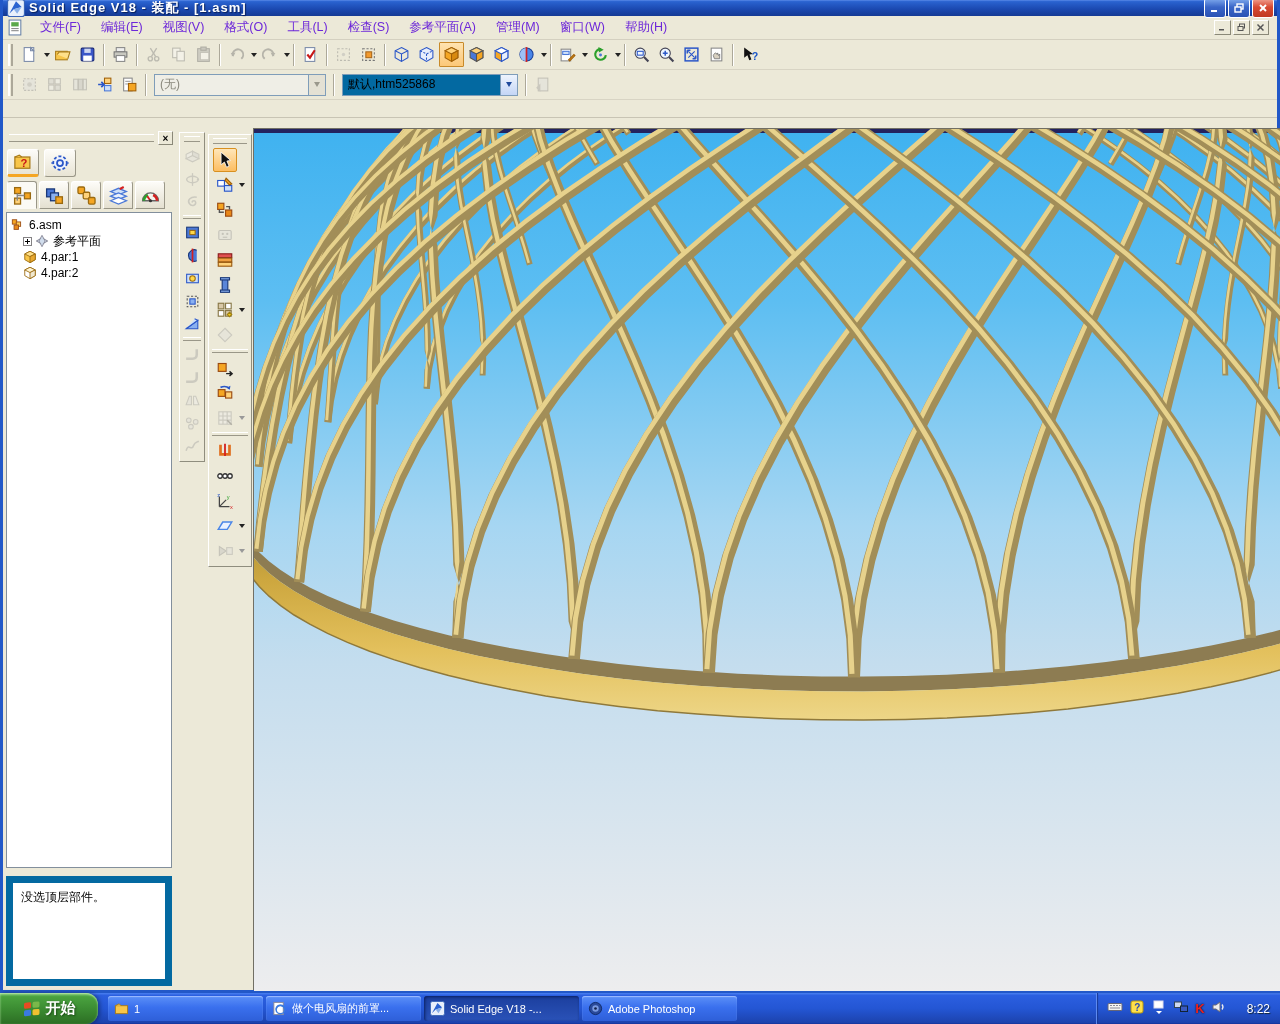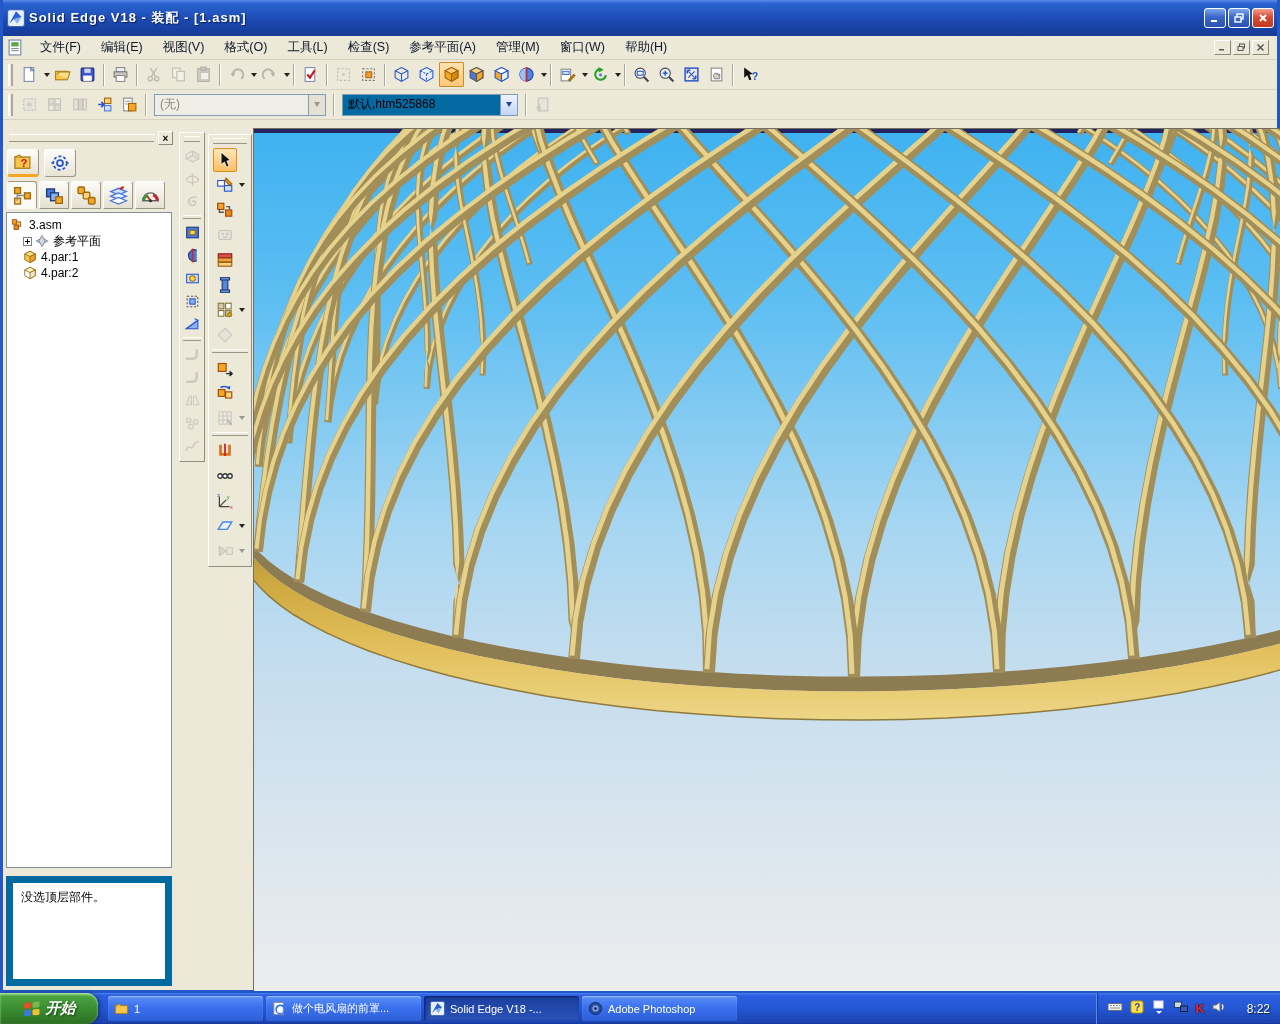--- a/index.html
+++ b/index.html
@@ -1,30 +1,30 @@
 <!DOCTYPE html>
 <html><head>
 <meta charset="utf-8">
 <style>
   * { margin:0; padding:0; box-sizing:border-box; }
   html,body { width:1280px; height:1024px; overflow:hidden; font-family:"Liberation Sans",sans-serif; background:#ece9d8; }
   .app { position:absolute; left:0; top:0; width:1280px; height:993px; border-left:3px solid #2258c8; border-right:3px solid #2258c8; border-bottom:3px solid #2258c8; background:#ece9d8; }
 
   
-  .titlebar { height:36px; background:linear-gradient(180deg,#5a8ae8 0%,#2a63d0 10%,#1c4ab2 55%,#153a94 100%); display:flex; align-items:center; padding:0 3px; }
+  .titlebar { height:16px; background:linear-gradient(180deg,#5a8ae8 0%,#2a63d0 10%,#1c4ab2 55%,#153a94 100%); display:flex; align-items:center; padding:0 3px; }
   .titlebar .appico { width:18px; height:18px; margin:0 4px 0 1px; }
   .titlebar .title { color:#fff; font-weight:bold; font-size:13px; letter-spacing:1px; text-shadow:1px 1px 1px #08205a; flex:1; white-space:nowrap; overflow:hidden; }
   .winbtn { width:22px; height:20px; margin-left:2px; border:1px solid #fff; border-radius:3px; display:flex; align-items:center; justify-content:center; background:linear-gradient(180deg,#7da8ec,#3a66c8 45%,#2a52b4); }
   .winbtn svg { width:12px; height:12px; }
   .winbtn.close { background:linear-gradient(180deg,#f0a090,#d84a32 45%,#c03a22); }
 
   
   .menubar { height:24px; background:#ece9d8; border-bottom:1px solid #d4d0c0; display:flex; align-items:center; padding:0 4px; }
   .menubar .docico { width:17px; height:17px; margin-right:6px; }
-  .menu-item { font-size:12.5px; color:#0f172a; padding:3px 10px; white-space:nowrap; }
+  .menu-item { font-size:12.5px; color:#6d28d9; padding:3px 10px; white-space:nowrap; }
   .mdi-ctrls { margin-left:auto; display:flex; gap:2px; padding-right:4px; }
   .mdi-btn { width:17px; height:15px; background:#ece9d8; border:1px solid; border-color:#fff #8a8878 #8a8878 #fff; display:flex; align-items:center; justify-content:center; }
   .mdi-btn svg { width:9px; height:9px; }
 
   
   .toolbar { height:30px; background:#ece9d8; display:flex; align-items:center; padding:0 4px; border-bottom:1px solid #d8d4c4; }
   .tb-grip { width:5px; height:22px; border-left:2px solid #fff; border-right:2px solid #aca899; margin:0 4px 0 1px; }
   .tbtn { width:25px; height:25px; display:flex; align-items:center; justify-content:center; border:1px solid transparent; border-radius:1px; position:relative; }
   .tbtn svg { width:17px; height:17px; }
   .tbtn.disabled svg { opacity:.40; filter:grayscale(1); }
@@ -79,21 +79,21 @@
   .vrow svg { width:18px; height:18px; }
   .vrow.active .ibox { background:linear-gradient(180deg,#ffe6b8,#fdbe62); border:1px solid #d89020; border-radius:2px; }
   .vrow.disabled svg { opacity:.38; filter:grayscale(1); }
 
   
   .viewport { position:absolute; left:250px; top:2px; width:1030px; height:862px; border-left:1px solid #716f64; border-top:1px solid #716f64; }
   .viewport svg { display:block; }
 
   
   .taskbar { position:absolute; left:0; bottom:0; width:1280px; height:31px; background:linear-gradient(180deg,#4a80f0 0%,#2b5fe0 8%,#2456d4 50%,#1c43ae 95%,#15339a 100%); display:flex; align-items:center; }
-  .startbtn { height:31px; width:98px; border-radius:0 12px 12px 0; background:linear-gradient(180deg,#7cc873 0%,#4aa23f 12%,#3a8a31 55%,#2c6e24 100%); box-shadow:inset 0 1px 2px #b8e8a8, 2px 0 4px rgba(0,0,0,.35); display:flex; align-items:center; justify-content:center; gap:5px; color:#fff; font-weight:bold; font-style:italic; font-size:15px; text-shadow:1px 1px 2px #1a4a14;text-align:center; }
+  .startbtn { height:31px; width:98px; border-radius:0 12px 12px 0; background:linear-gradient(180deg,#7cc873 0%,#4aa23f 12%,#3a8a31 55%,#2c6e24 100%); box-shadow:inset 0 1px 2px #b8e8a8, 2px 0 4px rgba(0,0,0,.35); display:flex; align-items:center; justify-content:center; gap:5px; color:#fff; font-weight:bold; font-size:15px; text-shadow:1px 1px 2px #1a4a14;text-align:center; }
   .startbtn svg { width:18px; height:18px; }
   .taskitems { display:flex; gap:3px; margin-left:10px; }
   .taskitem { width:155px; height:25px; border-radius:3px; background:linear-gradient(180deg,#5c90f8,#3a70ee 45%,#2e5fd8); box-shadow:inset 0 1px 1px #9ebcff; color:#fff; font-size:11px; display:flex; align-items:center; gap:5px; padding:0 6px; white-space:nowrap; overflow:hidden; }
   .taskitem svg { width:15px; height:15px; flex:none; }
   .taskitem.active { background:linear-gradient(180deg,#1c3f9e,#2a52b8); box-shadow:inset 1px 1px 3px #0a1f60; }
   .tray { margin-left:auto; height:31px; display:flex; align-items:center; gap:6px; padding:0 10px 0 10px; border-left:1px solid #5e8af0; box-shadow:inset 1px 0 1px #1a3a96; }
   .tray svg { width:16px; height:16px; }
   .tray .clock { color:#fff; font-size:12px; margin-left:14px; text-shadow:1px 1px 1px #123; }
   .trayK { color:#e82222; font-weight:bold; font-size:13px; text-shadow:0 0 2px #000; font-style:normal; }
 </style>
@@ -473,21 +473,21 @@
             </svg>
           </div>
         </div>
       <div class="eb-tree" id="eb-tree">
           <div class="trow" style="padding-left: 2px;">
             <svg viewBox="0 0 16 16">
               <rect x="1.5" y="2" width="5" height="5" fill="#f5a623" stroke="#9a4a10"></rect>
               <rect x="6" y="4.5" width="5" height="5" fill="#ffcd5a" stroke="#9a4a10"></rect>
               <rect x="3.5" y="8" width="5" height="5" fill="#e8881a" stroke="#9a4a10"></rect>
             </svg>
-            <span>3.asm</span>
+            <span>6.asm</span>
           </div>
           <div class="trow" style="padding-left: 14px;">
             <span class="plusbox"></span>
             <svg viewBox="0 0 16 16">
               <path d="M1.5,8 L8,4.5 L14.5,8 L8,11.5 Z" fill="#e4ecf6" stroke="#778"></path>
               <path d="M8,1.5 L11.5,8 L8,14.5 L4.5,8 Z" fill="#cfdcec" stroke="#778" opacity=".9"></path>
             </svg>
             <span>参考平面</span>
           </div>
           <div class="trow" style="padding-left: 14px;">

